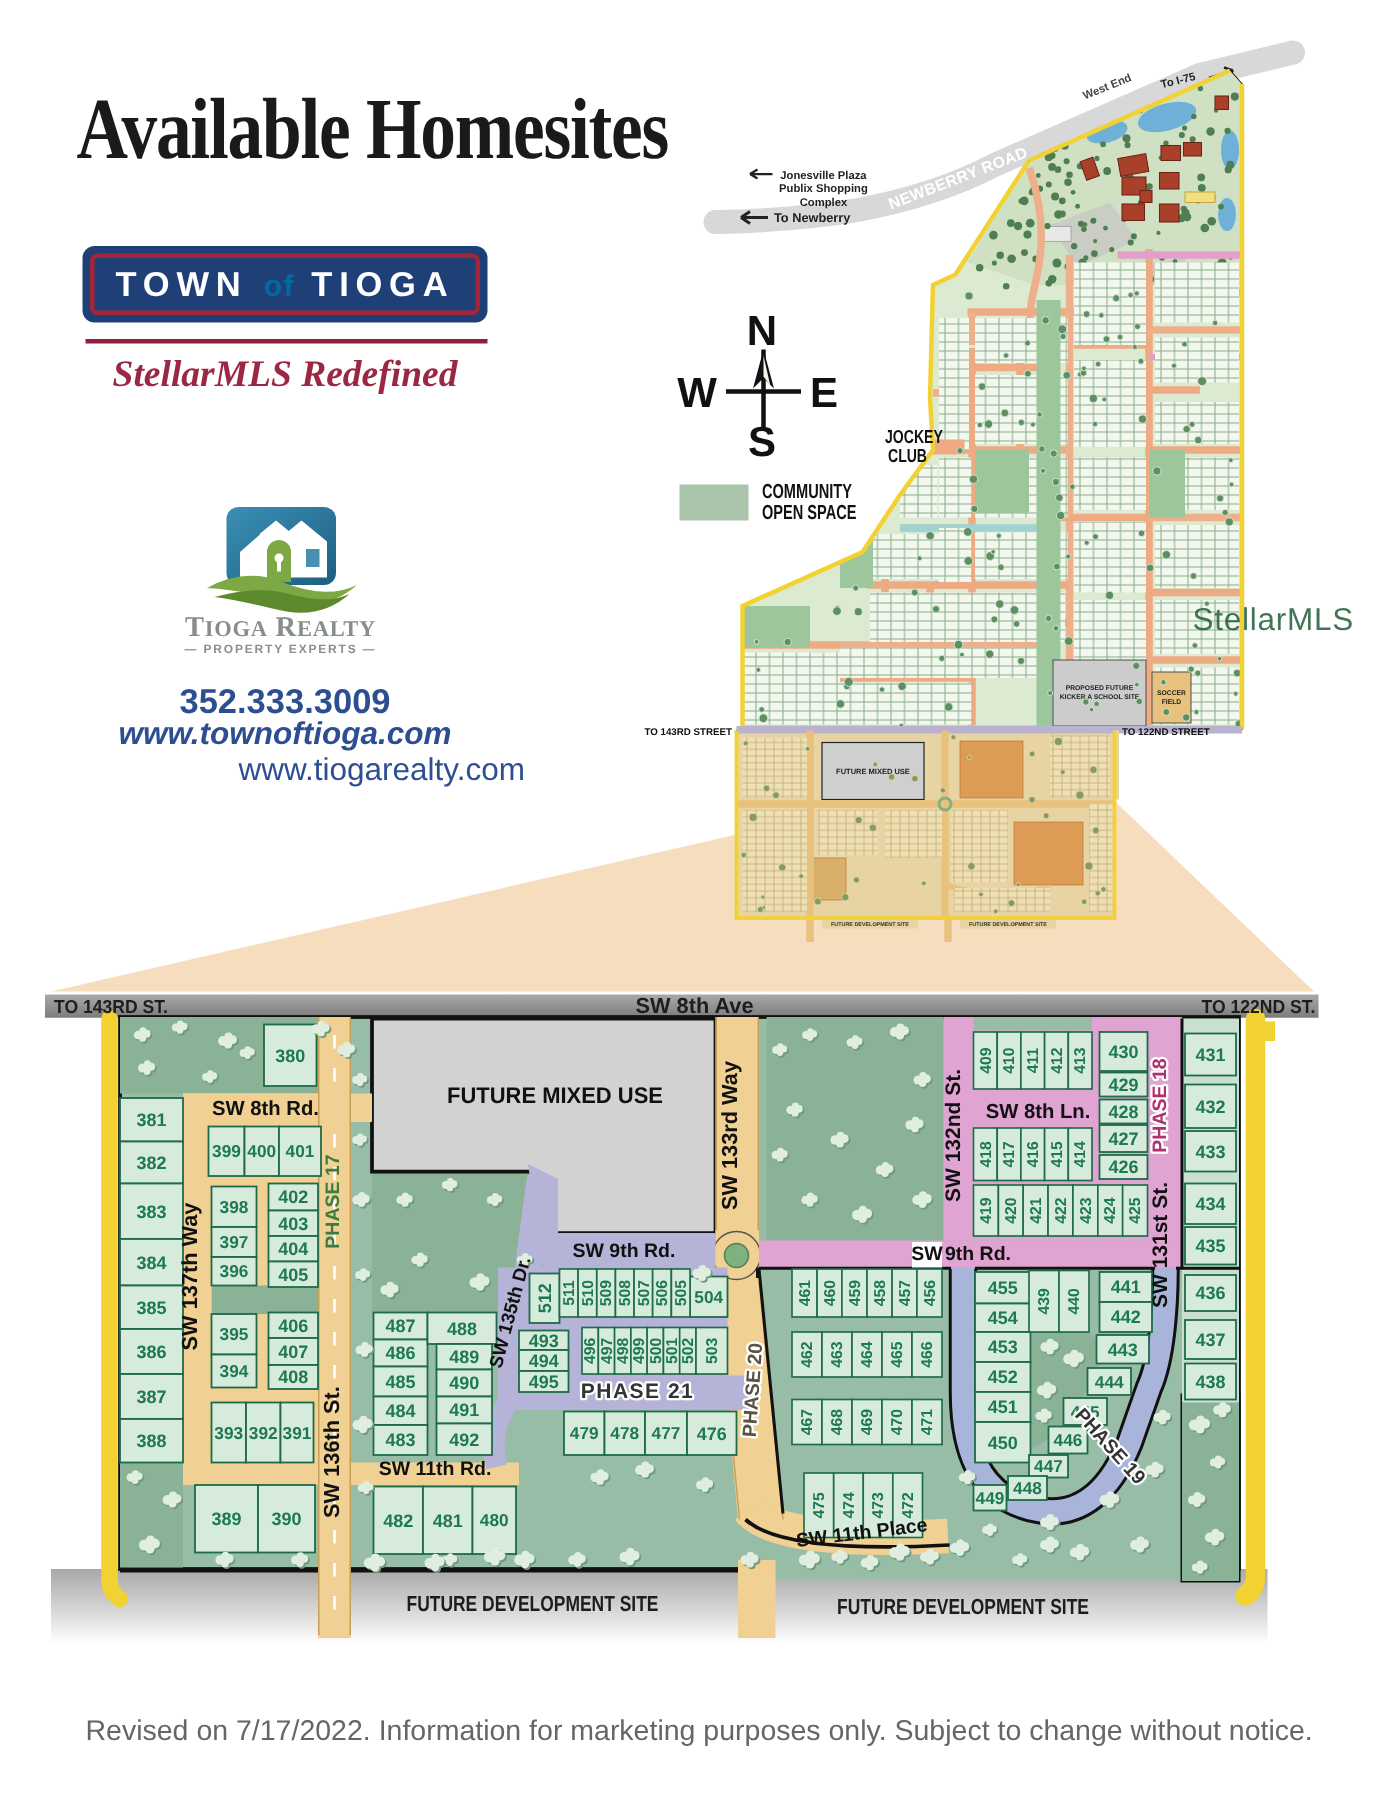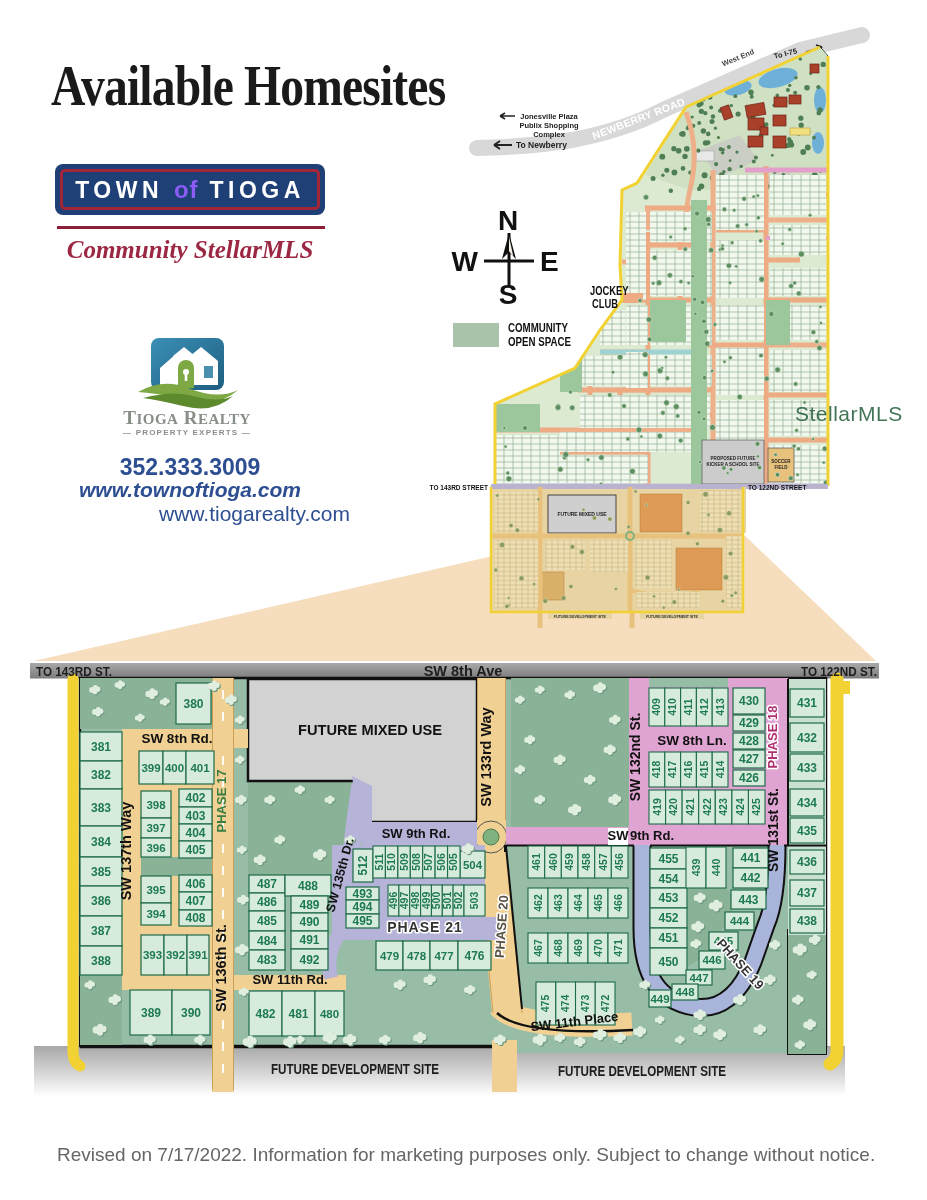--- a/index.html
+++ b/index.html
@@ -1473,23 +1473,23 @@
     <text x="778.0" y="830.0" fill="#111" text-anchor="middle" style="font-family:'Liberation Sans',sans-serif;font-size:14px;font-weight:bold;" transform="rotate(-90 778.0 830.0)">SW 131st St.</text>
     <text x="737.0" y="967.0" fill="#333" text-anchor="middle" style="font-family:'Liberation Sans',sans-serif;font-size:13px;font-weight:bold;" transform="rotate(48 737.0 967.0)" stroke="#fff" stroke-width="3" paint-order="stroke" stroke-linejoin="round">PHASE 19</text>
     <text x="355.0" y="1074.0" fill="#1d1d1d" text-anchor="middle" style="font-family:'Liberation Sans',sans-serif;font-size:14.5px;font-weight:bold;" textLength="168" lengthAdjust="spacingAndGlyphs">FUTURE DEVELOPMENT SITE</text>
     <text x="642.0" y="1076.0" fill="#1d1d1d" text-anchor="middle" style="font-family:'Liberation Sans',sans-serif;font-size:14.5px;font-weight:bold;" textLength="168" lengthAdjust="spacingAndGlyphs">FUTURE DEVELOPMENT SITE</text>
 </svg>
 
 <div class="abs" style="left:51px;top:52px;font-family:'Liberation Serif',serif;font-weight:bold;font-size:58px;color:#1a1a1a;letter-spacing:-1px;transform:scale(0.82,1);transform-origin:0 0;">Available Homesites</div>
 
 <div class="abs" style="left:55px;top:164px;width:270px;height:51px;background:#1e4077;border-radius:8px;"></div>
 <div class="abs" style="left:60px;top:169px;width:260px;height:41px;border:3px solid #a32638;border-radius:5px;"></div>
-<div class="abs" style="left:55px;top:176px;width:270px;text-align:center;color:#fff;font-size:23px;font-weight:bold;letter-spacing:4.5px;">TOWN <span style="color:#8b5cf6;font-size:24px;letter-spacing:1px;">of</span> TIOGA</div>
+<div class="abs" style="left:55px;top:176px;width:270px;text-align:center;color:#fff;font-size:23px;font-weight:bold;letter-spacing:4.5px;">TOWN <span style="color:#0369a1;font-size:20px;letter-spacing:1px;">of</span> TIOGA</div>
 <div class="abs" style="left:57px;top:226px;width:268px;height:3px;background:#8e1f38;"></div>
-<div class="abs" style="left:55px;top:236px;width:270px;text-align:center;font-family:'Liberation Serif',serif;font-style:italic;font-weight:bold;font-size:25px;color:#9c2742;">Community StellarMLS</div>
+<div class="abs" style="left:55px;top:236px;width:270px;text-align:center;font-family:'Liberation Serif',serif;font-style:italic;font-weight:bold;font-size:25px;color:#9c2742;">StellarMLS Redefined</div>
 
 <svg class="abs" style="left:118px;top:330px" width="150" height="110" viewBox="0 0 150 110">
 <defs>
       <linearGradient id="bl" x1="0" y1="0" x2="1" y2="1">
 <stop offset="0" stop-color="#3b8fb5"></stop>
         <stop offset="1" stop-color="#1d5e80"></stop>
       </linearGradient>
     </defs>
 <rect x="33" y="8" width="73" height="52" rx="8" fill="url(#bl)"></rect>
 <path d="M42,55 L42,38 L58,24 L66,31 L83,17 L100,31 L100,55 Z" fill="#fff"></path>

